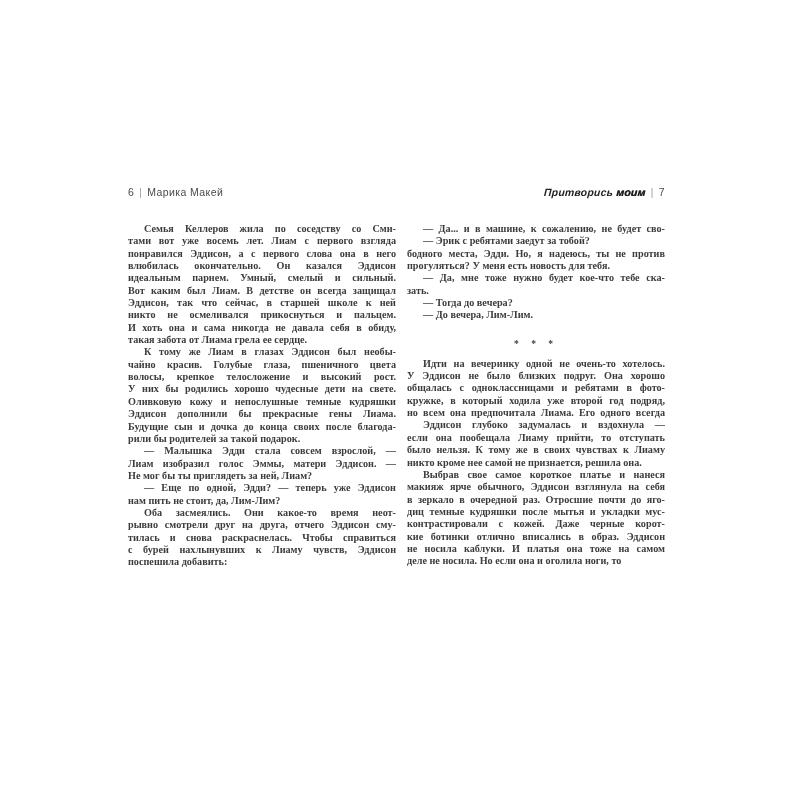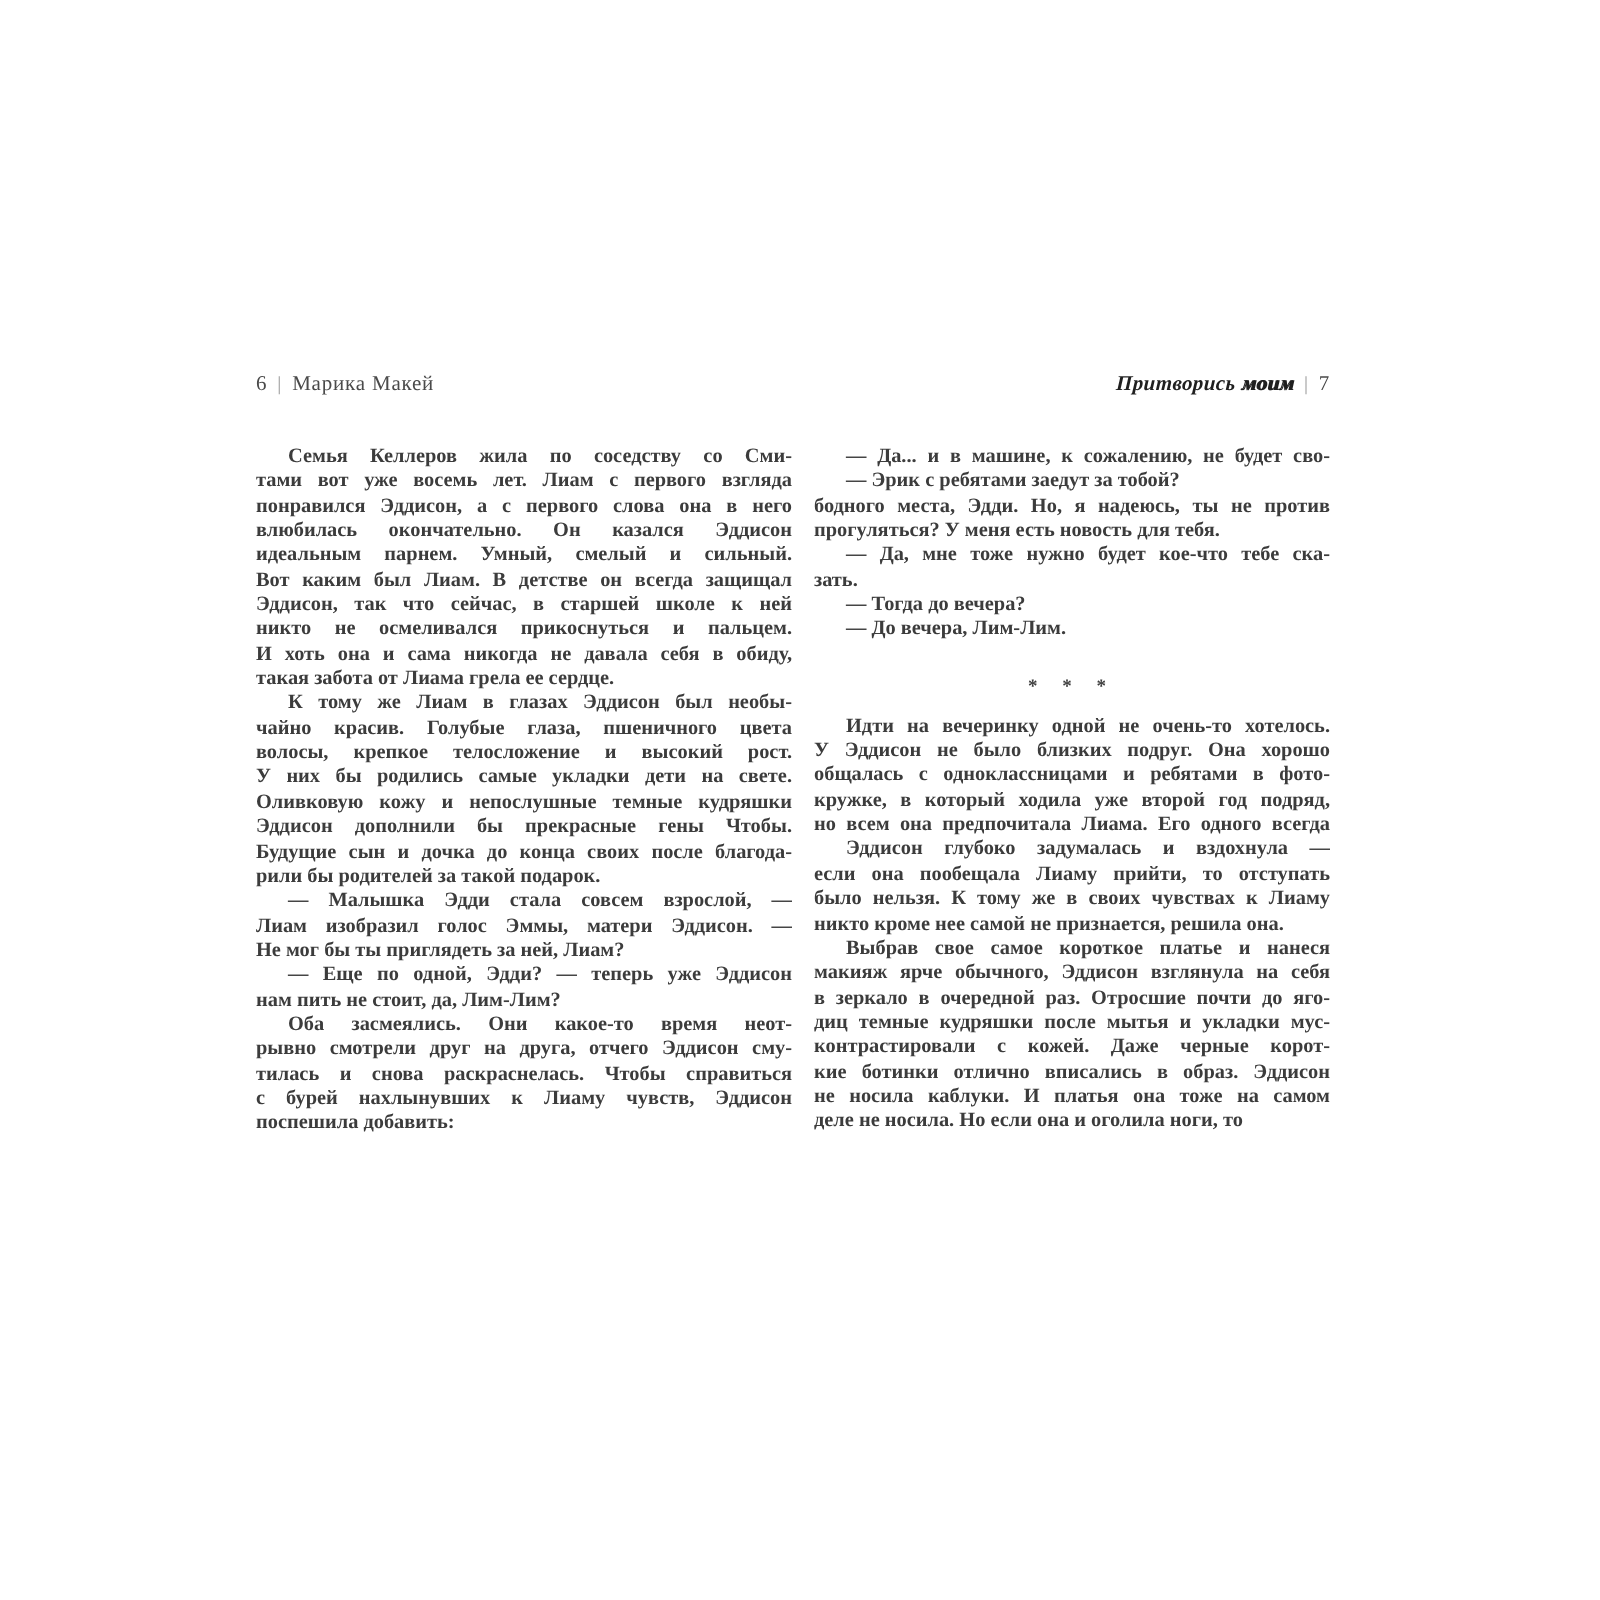--- a/index.html
+++ b/index.html
@@ -2,21 +2,21 @@
 <html><head>
 <meta charset="utf-8">
 <style>
   html,body{margin:0;padding:0;background:#ffffff;}
   .canvas{position:relative;width:800px;height:800px;background:#ffffff;overflow:hidden;
           font-family:"Liberation Serif","DejaVu Serif",serif;}
   .page{position:absolute;top:186px;}
   .page-left{left:128px;width:268px;}
   .page-right{left:407px;width:258px;}
 
-  .page-header{font-family:Liberation Serif, serif;
+  .page-header{font-family:Liberation Sans, sans-serif;
                font-size:10.5px;line-height:13px;height:13px;color:#4a4a4a;
                letter-spacing:0.4px;white-space:nowrap;}
   .page-right .page-header{text-align:right;}
   .hsep{color:#9a9a9a;font-weight:400;margin:0 5px;font-size:10px;}
 
   .book-title{color:#1f1f1f;font-style:italic;font-weight:700;letter-spacing:0.2px;
               display:inline-block;transform:skewX(-3deg);}
   .book-title .t2{margin-left:3px;text-shadow:0.6px 0 0 currentColor;}
 
   .page-body{margin-top:24px;font-size:10.2px;line-height:12.35px;color:#3c3c3c;font-weight:bold;}
@@ -42,23 +42,23 @@
         <div class="line">влюбилась окончательно. Он казался Эддисон</div>
         <div class="line">идеальным парнем. Умный, смелый и сильный.</div>
         <div class="line">Вот каким был Лиам. В детстве он всегда защищал</div>
         <div class="line">Эддисон, так что сейчас, в старшей школе к ней</div>
         <div class="line">никто не осмеливался прикоснуться и пальцем.</div>
         <div class="line">И хоть она и сама никогда не давала себя в обиду,</div>
         <div class="line last">такая забота от Лиама грела ее сердце.</div>
         <div class="line first">К тому же Лиам в глазах Эддисон был необы-</div>
         <div class="line">чайно красив. Голубые глаза, пшеничного цвета</div>
         <div class="line">волосы, крепкое телосложение и высокий рост.</div>
-        <div class="line">У них бы родились самые укладки дети на свете.</div>
+        <div class="line">У них бы родились хорошо чудесные дети на свете.</div>
         <div class="line">Оливковую кожу и непослушные темные кудряшки</div>
-        <div class="line">Эддисон дополнили бы прекрасные гены Чтобы.</div>
+        <div class="line">Эддисон дополнили бы прекрасные гены Лиама.</div>
         <div class="line">Будущие сын и дочка до конца своих после благода-</div>
         <div class="line last">рили бы родителей за такой подарок.</div>
         <div class="line first">— Малышка Эдди стала совсем взрослой, —</div>
         <div class="line">Лиам изобразил голос Эммы, матери Эддисон. —</div>
         <div class="line last">Не мог бы ты приглядеть за ней, Лиам?</div>
         <div class="line first">— Еще по одной, Эдди? — теперь уже Эддисон</div>
         <div class="line last">нам пить не стоит, да, Лим-Лим?</div>
         <div class="line first">Оба засмеялись. Они какое-то время неот-</div>
         <div class="line">рывно смотрели друг на друга, отчего Эддисон сму-</div>
         <div class="line">тилась и снова раскраснелась. Чтобы справиться</div>

